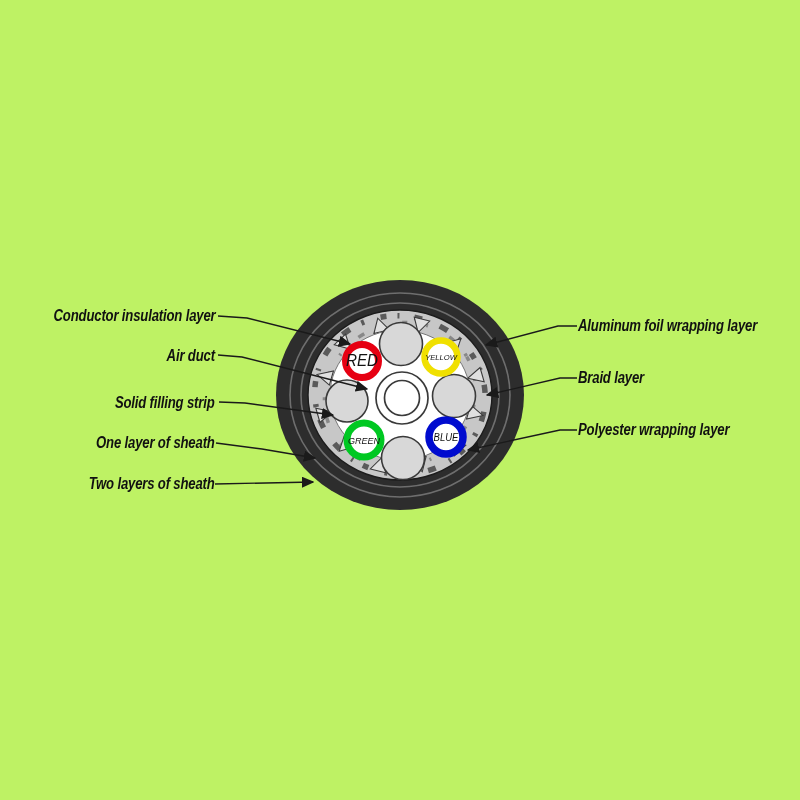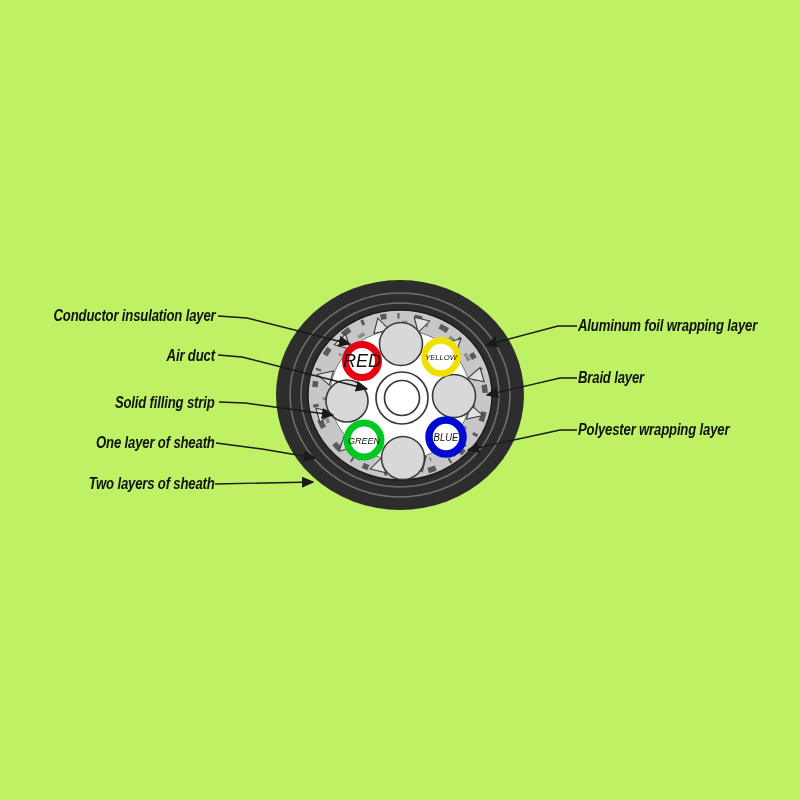--- a/index.html
+++ b/index.html
@@ -119,18 +119,18 @@
   <div class="lbl left" style="top:306px; right:585px;">Conductor insulation layer</div>
   <div class="lbl left" style="top:346px; right:585px;">Air duct</div>
   <div class="lbl left" style="top:393px; right:585px;">Solid filling strip</div>
   <div class="lbl left" style="top:433px; right:585px;">One layer of sheath</div>
   <div class="lbl left" style="top:474px; right:585px;">Two layers of sheath</div>
 
   <div class="lbl right" style="top:316px; left:578px;">Aluminum foil wrapping layer</div>
   <div class="lbl right" style="top:368px; left:578px;">Braid layer</div>
   <div class="lbl right" style="top:420px; left:578px;">Polyester wrapping layer</div>
 
-  <div class="wire-lbl" style="left:362px; top:361px; font-size:19px;">RED</div>
+  <div class="wire-lbl" style="left:362px; top:361px; font-size:16px;">RED</div>
   <div class="wire-lbl" style="left:441px; top:357px; font-size:8px;">YELLOW</div>
   <div class="wire-lbl" style="left:364px; top:440px; font-size:9.5px;">GREEN</div>
   <div class="wire-lbl" style="left:446px; top:437px; font-size:10px;">BLUE</div>
 
 </div>
 
 </body></html>

